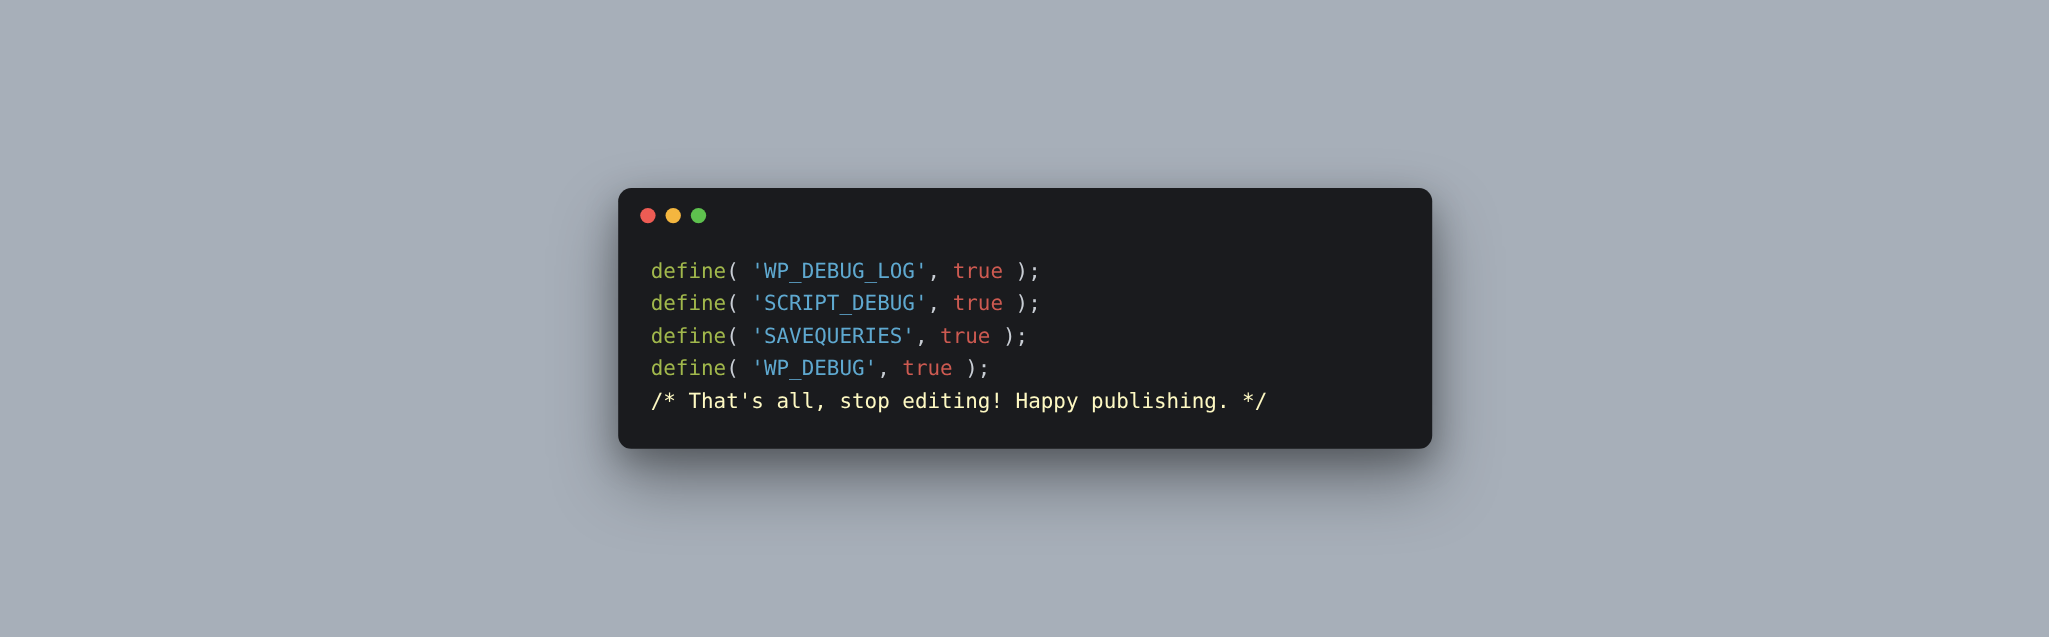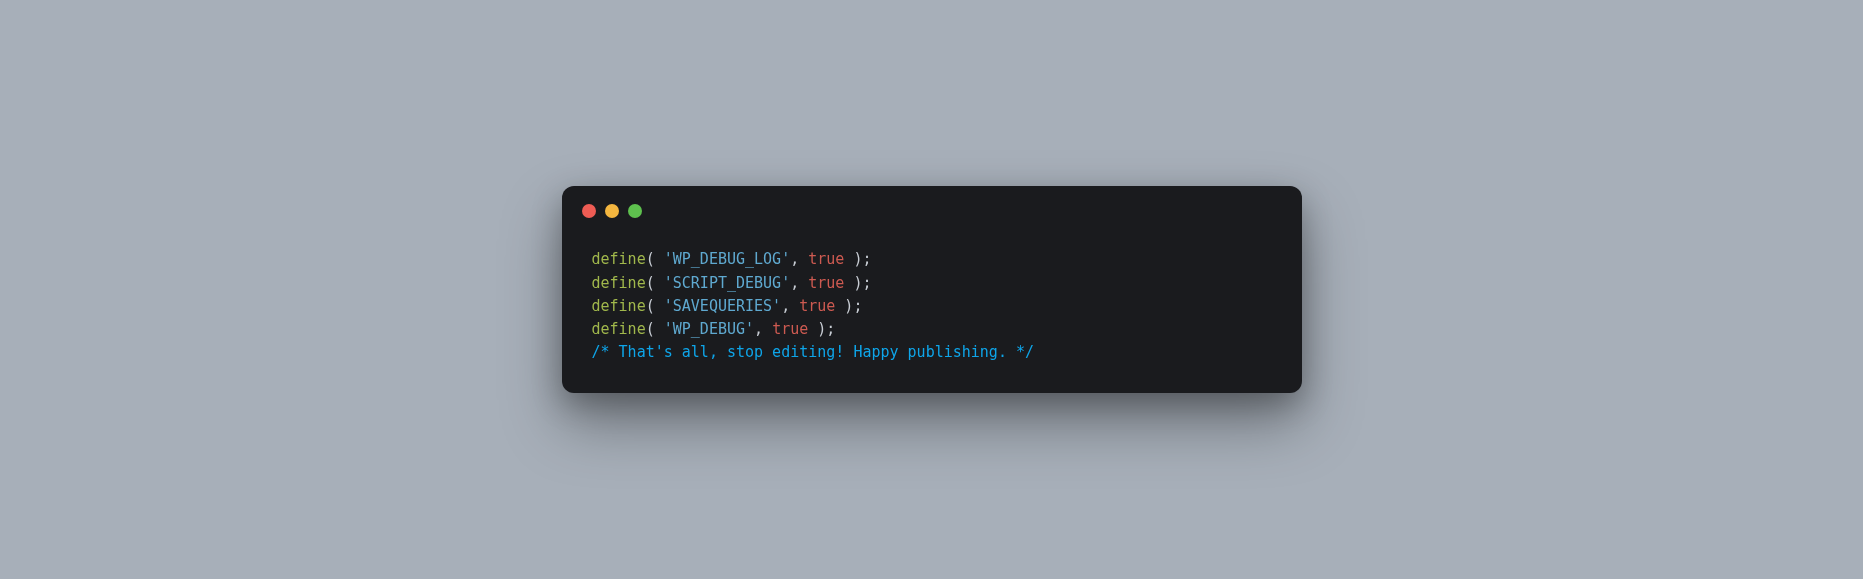--- a/index.html
+++ b/index.html
@@ -46,21 +46,21 @@
     .traffic-light.yellow {
       background: #f4b63f;
     }
     
     .traffic-light.green {
       background: #5ec14e;
     }
     
     .code-content {
       padding: 20px 30px 28px 30px;
-      font-size: 15px;
+      font-size: 19px;
       line-height: 1.55;
       white-space: pre;
     }
     
     .tok-fn {
       color: #a1b84c;
     }
     
     .tok-punct {
       color: #c8cdd4;
@@ -68,21 +68,21 @@
     
     .tok-str {
       color: #5fa9d0;
     }
     
     .tok-bool {
       color: #cd5a51;
     }
     
     .tok-comment {
-      color: #0ea5e9;
+      color: #fef9c3;
       text-align: right;
     }
   </style>
 </head>
 <body>
 
 <div class="code-window">
   <div class="title-bar">
     <div class="traffic-light red"></div>
     <div class="traffic-light yellow"></div>

